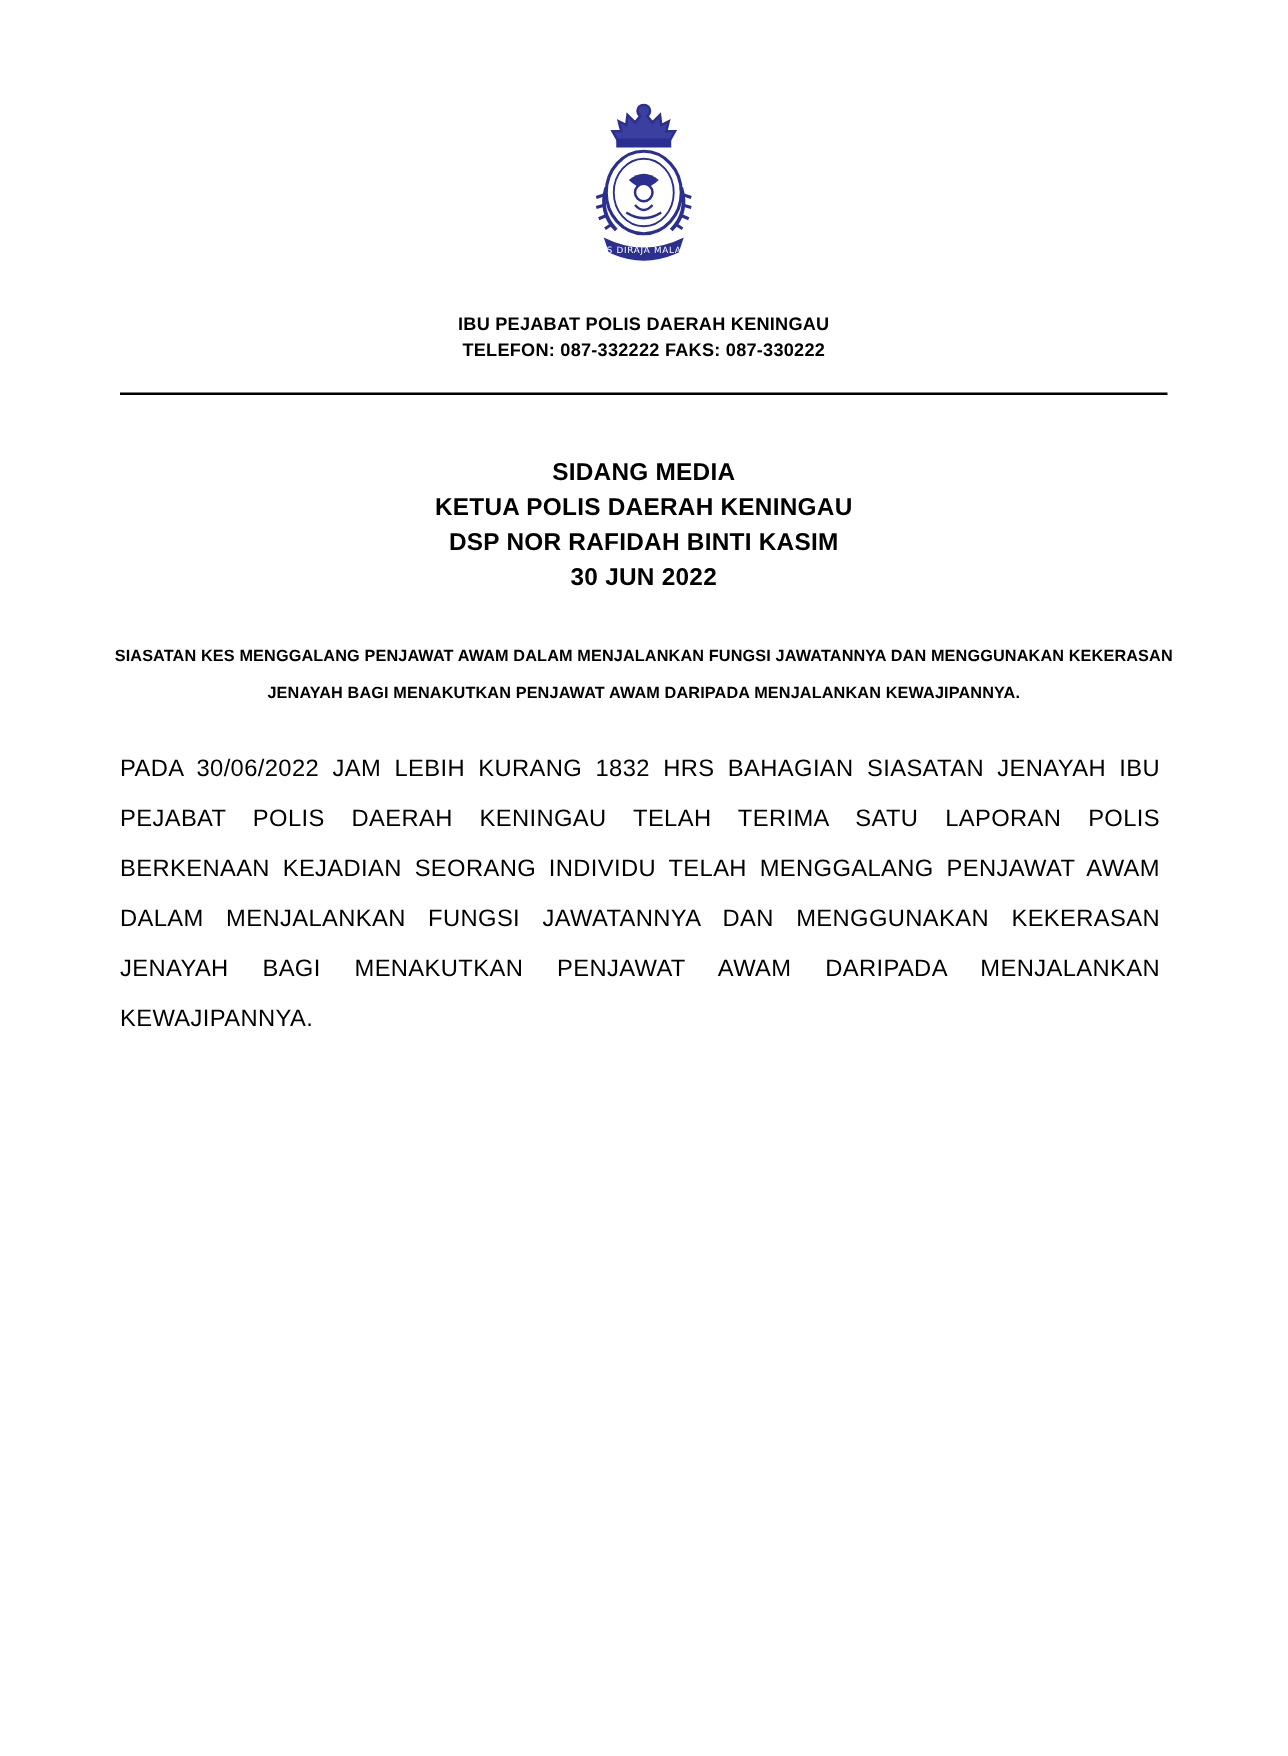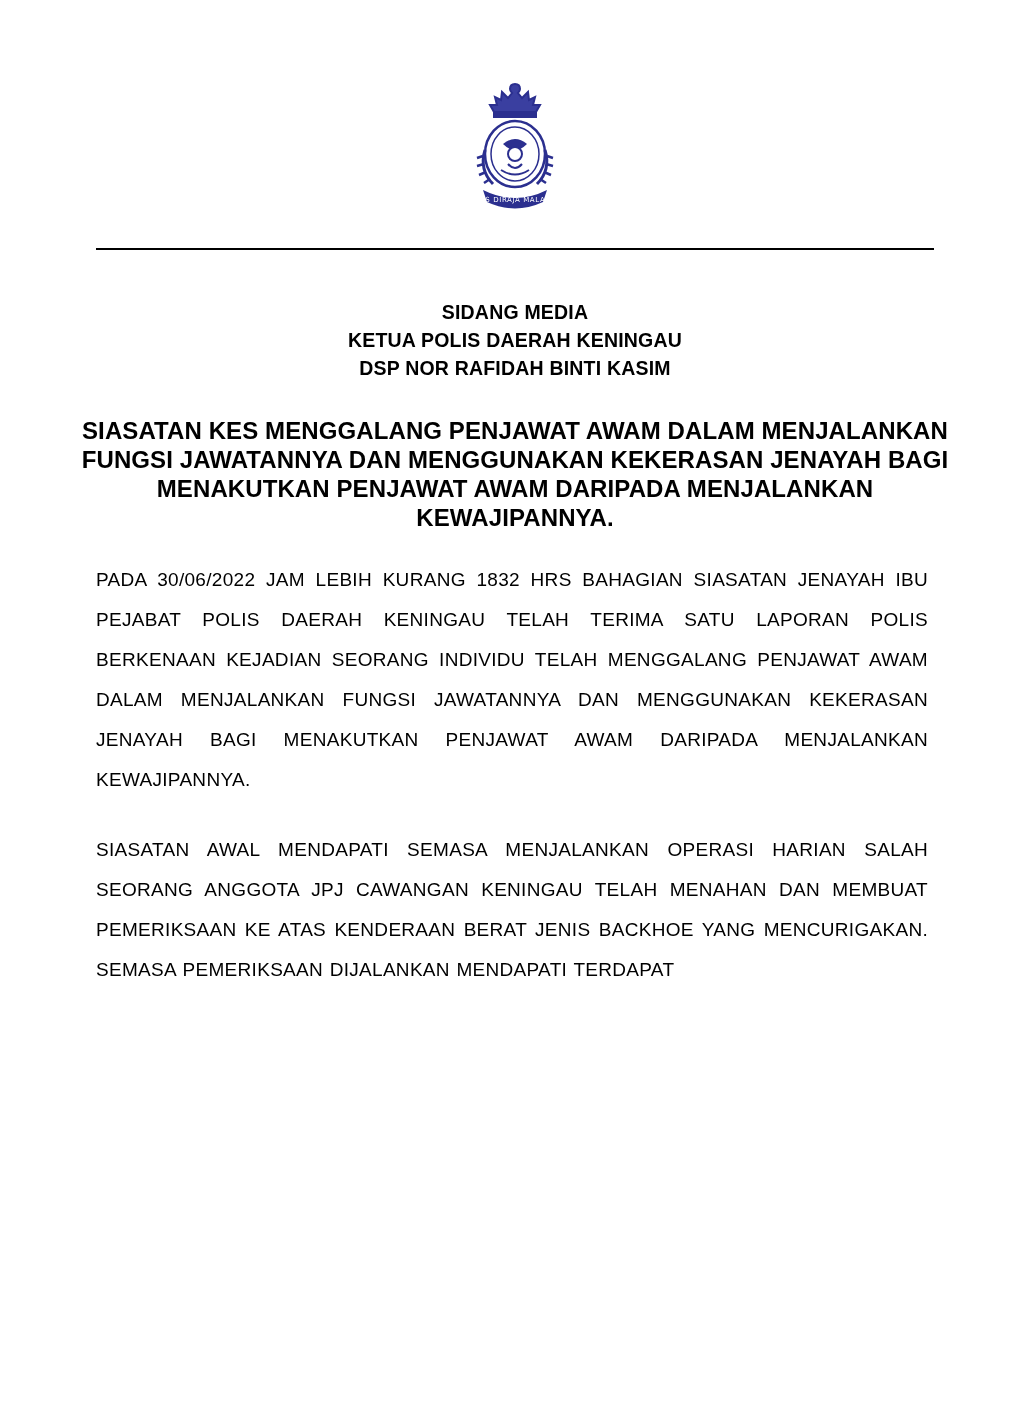--- a/index.html
+++ b/index.html
@@ -112,21 +112,21 @@
     font-size: 19.5px;
     font-weight: 700;
     line-height: 28px;
     letter-spacing: 0.2px;
   }
   .titleblock div { white-space: nowrap; }
 
   .subject {
     text-align: center;
     margin: 34px 78px 0 78px;
-    font-size: 24px;
+    font-size: 13px;
     font-weight: 700;
     line-height: 29px;
     letter-spacing: 0.1px;
   }
 
   
   .body {
     margin: 28px 96px 0 96px;
   }
   .body p {
@@ -175,30 +175,34 @@
           <path d="M86 78 l6 2 M85 86 l7 2 M83 94 l7 3 M79 101 l6 4" stroke="#2b2f8f" stroke-width="2.5"></path>
 
           <path d="M22 112 q32 16 64 0 l-4 12 q-28 13 -56 0z" fill="#2b2f8f" stroke="none"></path>
         </g>
         <text x="54" y="124" font-family="DejaVu Sans, sans-serif" font-size="7" fill="#ffffff" text-anchor="middle" letter-spacing="0.6">POLIS DIRAJA MALAYSIA</text>
       </svg>
     </div>
   </div>
 
 
+  <div class="office">
+    <div>IBU PEJABAT POLIS DAERAH KENINGAU</div>
+    <div>TELEFON: 087-332222 FAKS: 087-330222</div>
+  </div>
 
   <hr class="rule">
 
   <div class="titleblock">
     <div>SIDANG MEDIA</div>
     <div>KETUA POLIS DAERAH KENINGAU</div>
     <div>DSP NOR RAFIDAH BINTI KASIM</div>
+    <div>30 JUN 2022</div>
   </div>
 
   <div class="subject">SIASATAN KES MENGGALANG PENJAWAT AWAM DALAM MENJALANKAN FUNGSI JAWATANNYA DAN MENGGUNAKAN KEKERASAN JENAYAH BAGI MENAKUTKAN PENJAWAT AWAM DARIPADA MENJALANKAN KEWAJIPANNYA.</div>
 
   <div class="body">
     <p>PADA 30/06/2022 JAM LEBIH KURANG 1832 HRS BAHAGIAN SIASATAN JENAYAH IBU PEJABAT POLIS DAERAH KENINGAU TELAH TERIMA SATU LAPORAN POLIS BERKENAAN KEJADIAN SEORANG INDIVIDU TELAH MENGGALANG PENJAWAT AWAM DALAM MENJALANKAN FUNGSI JAWATANNYA DAN MENGGUNAKAN KEKERASAN JENAYAH BAGI MENAKUTKAN PENJAWAT AWAM DARIPADA MENJALANKAN KEWAJIPANNYA.</p>
-    <p>SIASATAN AWAL MENDAPATI SEMASA MENJALANKAN OPERASI HARIAN SALAH SEORANG ANGGOTA JPJ CAWANGAN KENINGAU TELAH MENAHAN DAN MEMBUAT PEMERIKSAAN KE ATAS KENDERAAN BERAT JENIS BACKHOE YANG MENCURIGAKAN. SEMASA PEMERIKSAAN DIJALANKAN MENDAPATI TERDAPAT</p>
   </div>
 
   <div class="corner-shade"></div>
 </div>
 
 </body></html>

